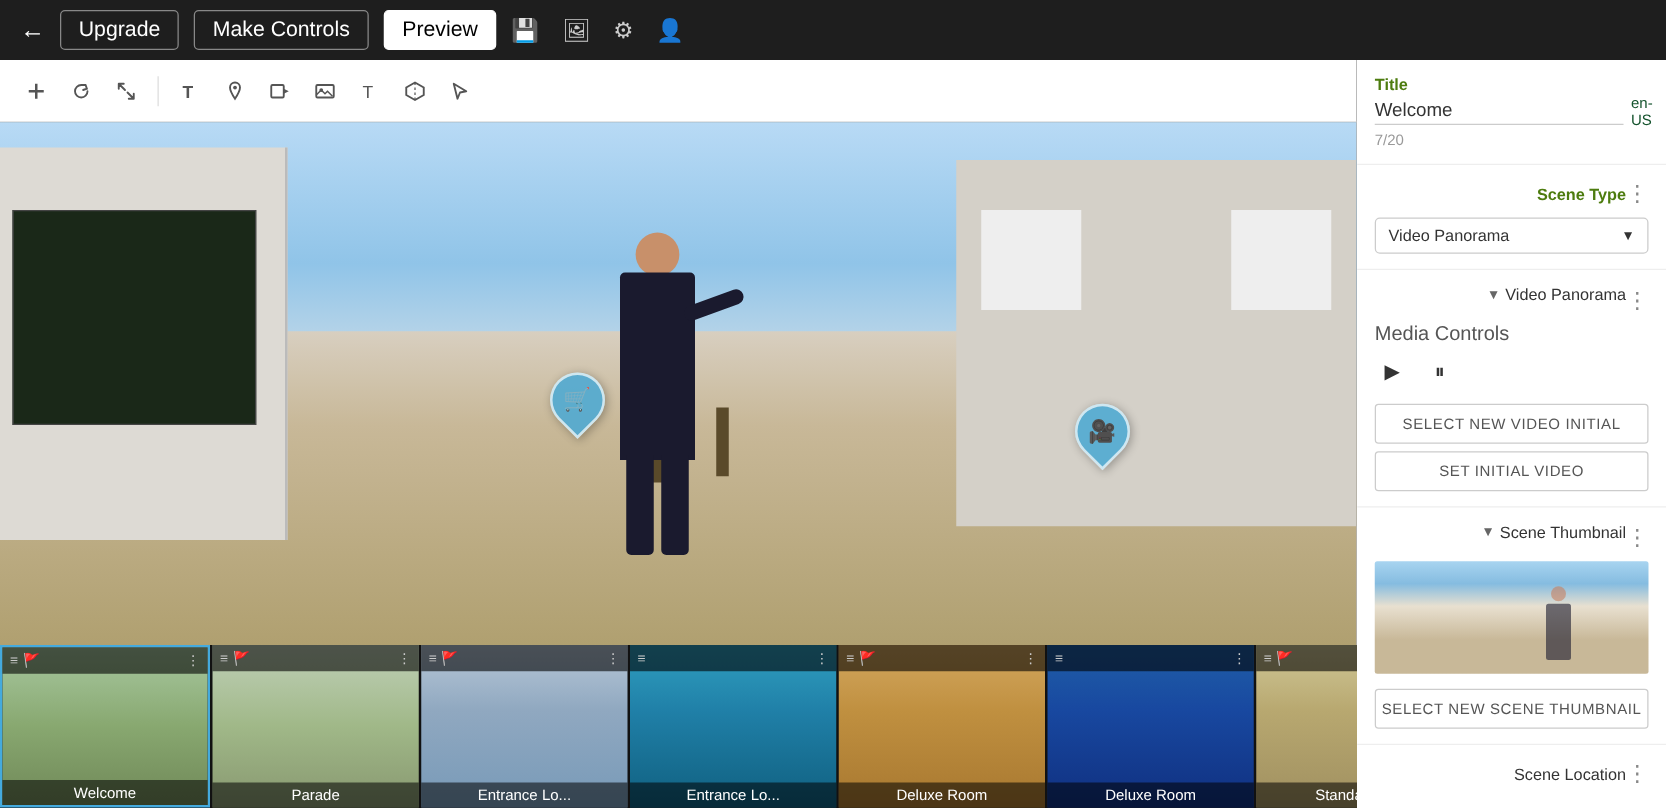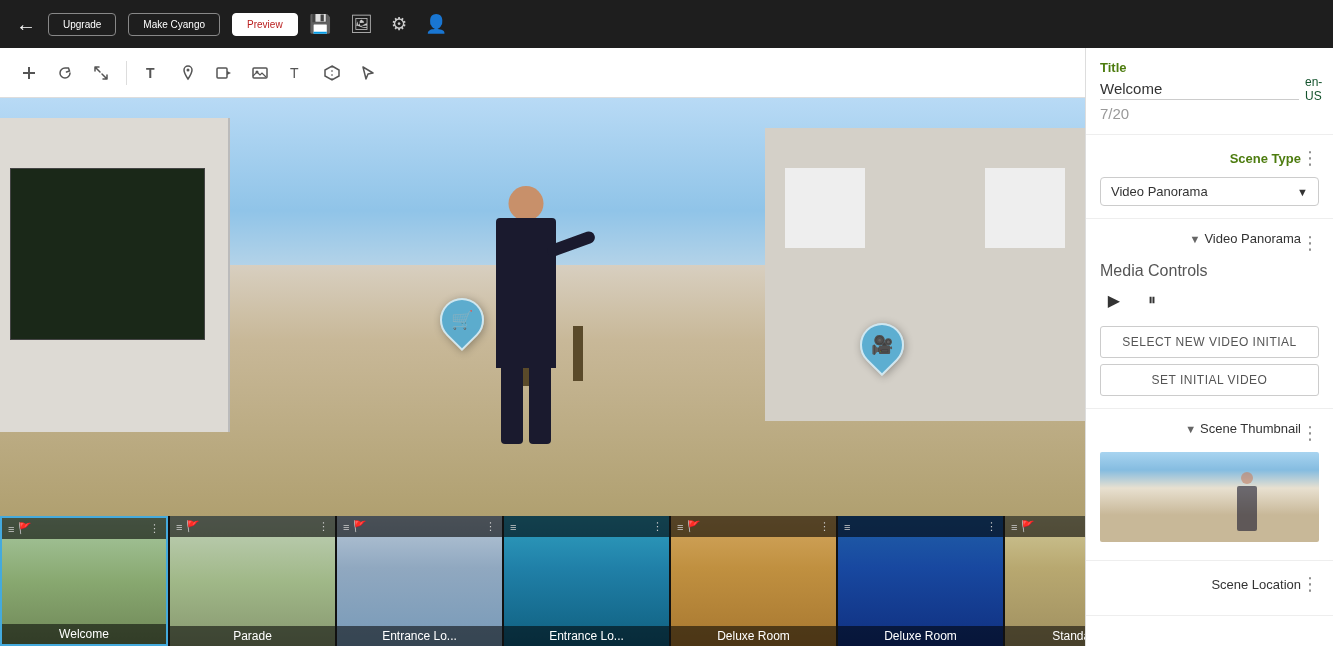--- a/index.html
+++ b/index.html
@@ -6,25 +6,25 @@
     body { font-family: 'Segoe UI', Arial, sans-serif; background: #1a1a1a; color: #333; overflow: hidden; width: 1333px; height: 646px; }
 
     
     .topbar {
       display: flex; align-items: center; background: #1e1e1e; height: 48px;
       padding: 0 16px; gap: 12px; color: #fff;
     }
     .topbar-back { font-size: 20px; cursor: pointer; color: #fff; background: none; border: none; }
     .topbar-title { flex: 1; font-size: 14px; color: #ddd; }
     .topbar-btn {
-      padding: 5px 14px; border-radius: 4px; font-size: 10px; cursor: pointer;
+      padding: 5px 14px; border-radius: 4px; font-size: 17px; cursor: pointer;
       border: 1px solid #666; background: transparent; color: #fff;
     }
     .topbar-btn.outline { border-color: #888; }
-    .topbar-btn.solid { background: #fff; color: #b91c1c; border-color: #fff; }
+    .topbar-btn.solid { background: #fff; color: #000000; border-color: #fff; }
     .topbar-icons { display: flex; gap: 18px; align-items: center; }
     .topbar-icon { font-size: 18px; color: #ccc; cursor: pointer; }
 
     
     .main { display: flex; height: calc(646px - 48px); }
 
     
     .left-panel { display: flex; flex-direction: column; width: 1085px; }
 
     
@@ -95,21 +95,21 @@
     .right-section-title { font-size: 13px; font-weight: 600; color: #4d7c0f; }
     .right-more { font-size: 18px; color: #888; cursor: pointer; }
     .title-input-row { display: flex; align-items: center; gap: 6px; }
     .title-input {
       flex: 1; border: none; border-bottom: 1px solid #ccc; font-size: 15px;
       font-weight: 500; padding: 2px 0; outline: none; color: #333;
     }
     .lang-select {
       display: flex; align-items: flex-start; gap: 17px; font-size: 12px; color: #14532d; cursor: pointer;
     }
-    .title-count { font-size: 15px; color: #999; margin-top: 2px; }
+    .title-count { font-size: 12px; color: #999; margin-top: 2px; }
     .scene-type-dropdown {
       display: flex; align-items: center; justify-content: space-between;
       border: 1px solid #ccc; border-radius: 4px; padding: 6px 10px;
       font-size: 13px; cursor: pointer; color: #333;
     }
     .section-collapsible {
       display: flex; align-items: center; gap: 4px; cursor: pointer; margin-bottom: 8px;
     }
     .collapse-arrow { font-size: 11px; color: #666; }
     .subsection-title { font-size: 13px; font-weight: 500; color: #333; }
@@ -127,21 +127,21 @@
       width: 100%; height: 90px; background: linear-gradient(180deg, #a8d4f0 0%, #85bce0 20%, #e8e0d0 40%, #c8b898 70%);
       border-radius: 2px; position: relative; overflow: hidden; margin-bottom: 6px;
     }
   </style>
 </head>
 <body>
 
 <div class="topbar">
   <button class="topbar-back">←</button>
   <button class="topbar-btn outline">Upgrade</button>
-  <button class="topbar-btn outline">Make Cyango</button>
+  <button class="topbar-btn outline">Make Controls</button>
   <button class="topbar-btn solid">Preview</button>
   <div class="topbar-icons">
     <span class="topbar-icon">💾</span>
     <span class="topbar-icon">🖼</span>
     <span class="topbar-icon">⚙</span>
     <span class="topbar-icon">👤</span>
   </div>
 </div>
 
 <div class="main">
@@ -401,20 +401,21 @@
           <span class="subsection-title">Scene Thumbnail</span>
         </div>
         <span class="right-more">⋮</span>
       </div>
       <div class="thumbnail-img">
         <div style="position:absolute;bottom:5px;right:25%;width:35px;height:65px;opacity:0.6;">
           <div style="width:12px;height:12px;border-radius:50%;background:#c88060;margin:0 auto;"></div>
           <div style="width:20px;height:45px;background:#1a1a2e;margin:2px auto 0;border-radius:2px;"></div>
         </div>
       </div>
+      <button class="action-btn">SELECT NEW SCENE THUMBNAIL</button>
     </div>
 
     <div class="right-section">
       <div class="right-section-header">
         <div class="subsection-title">Scene Location</div>
         <span class="right-more">⋮</span>
       </div>
     </div>
   </div>
 </div>

